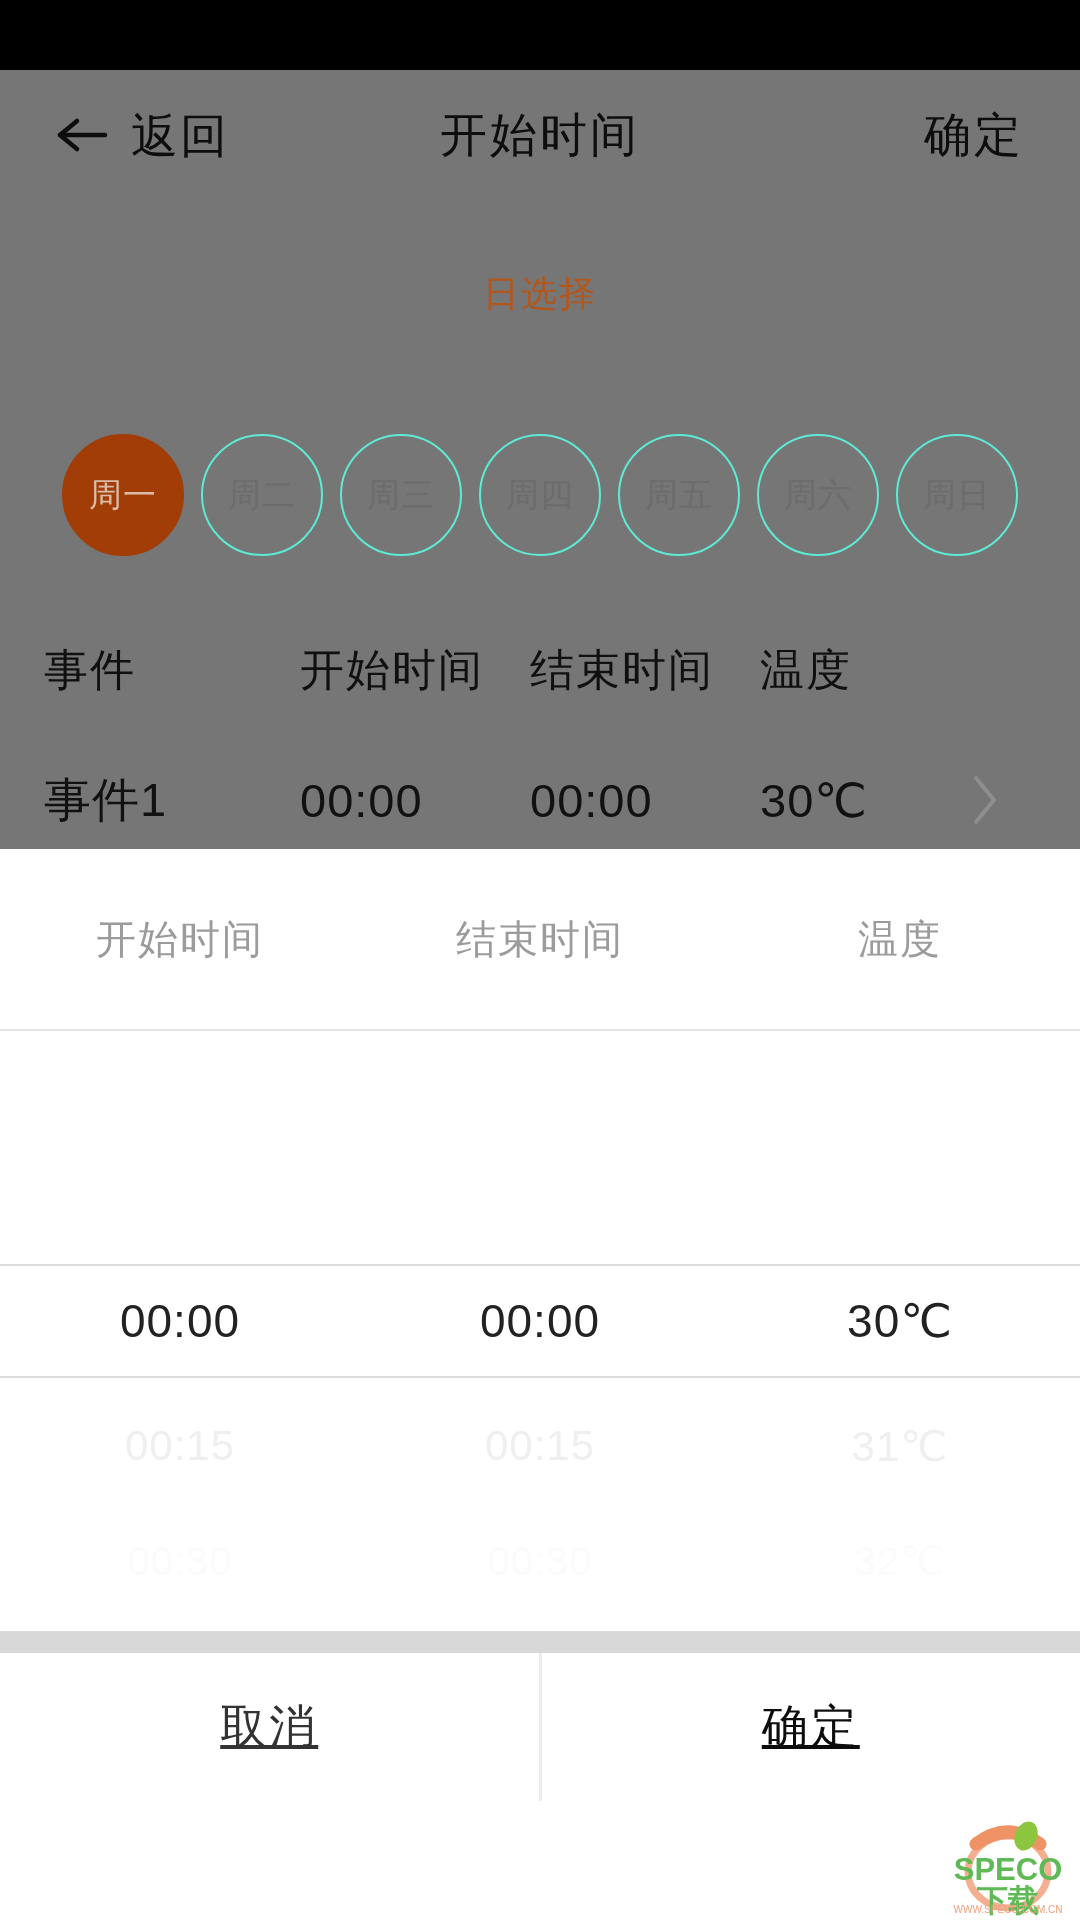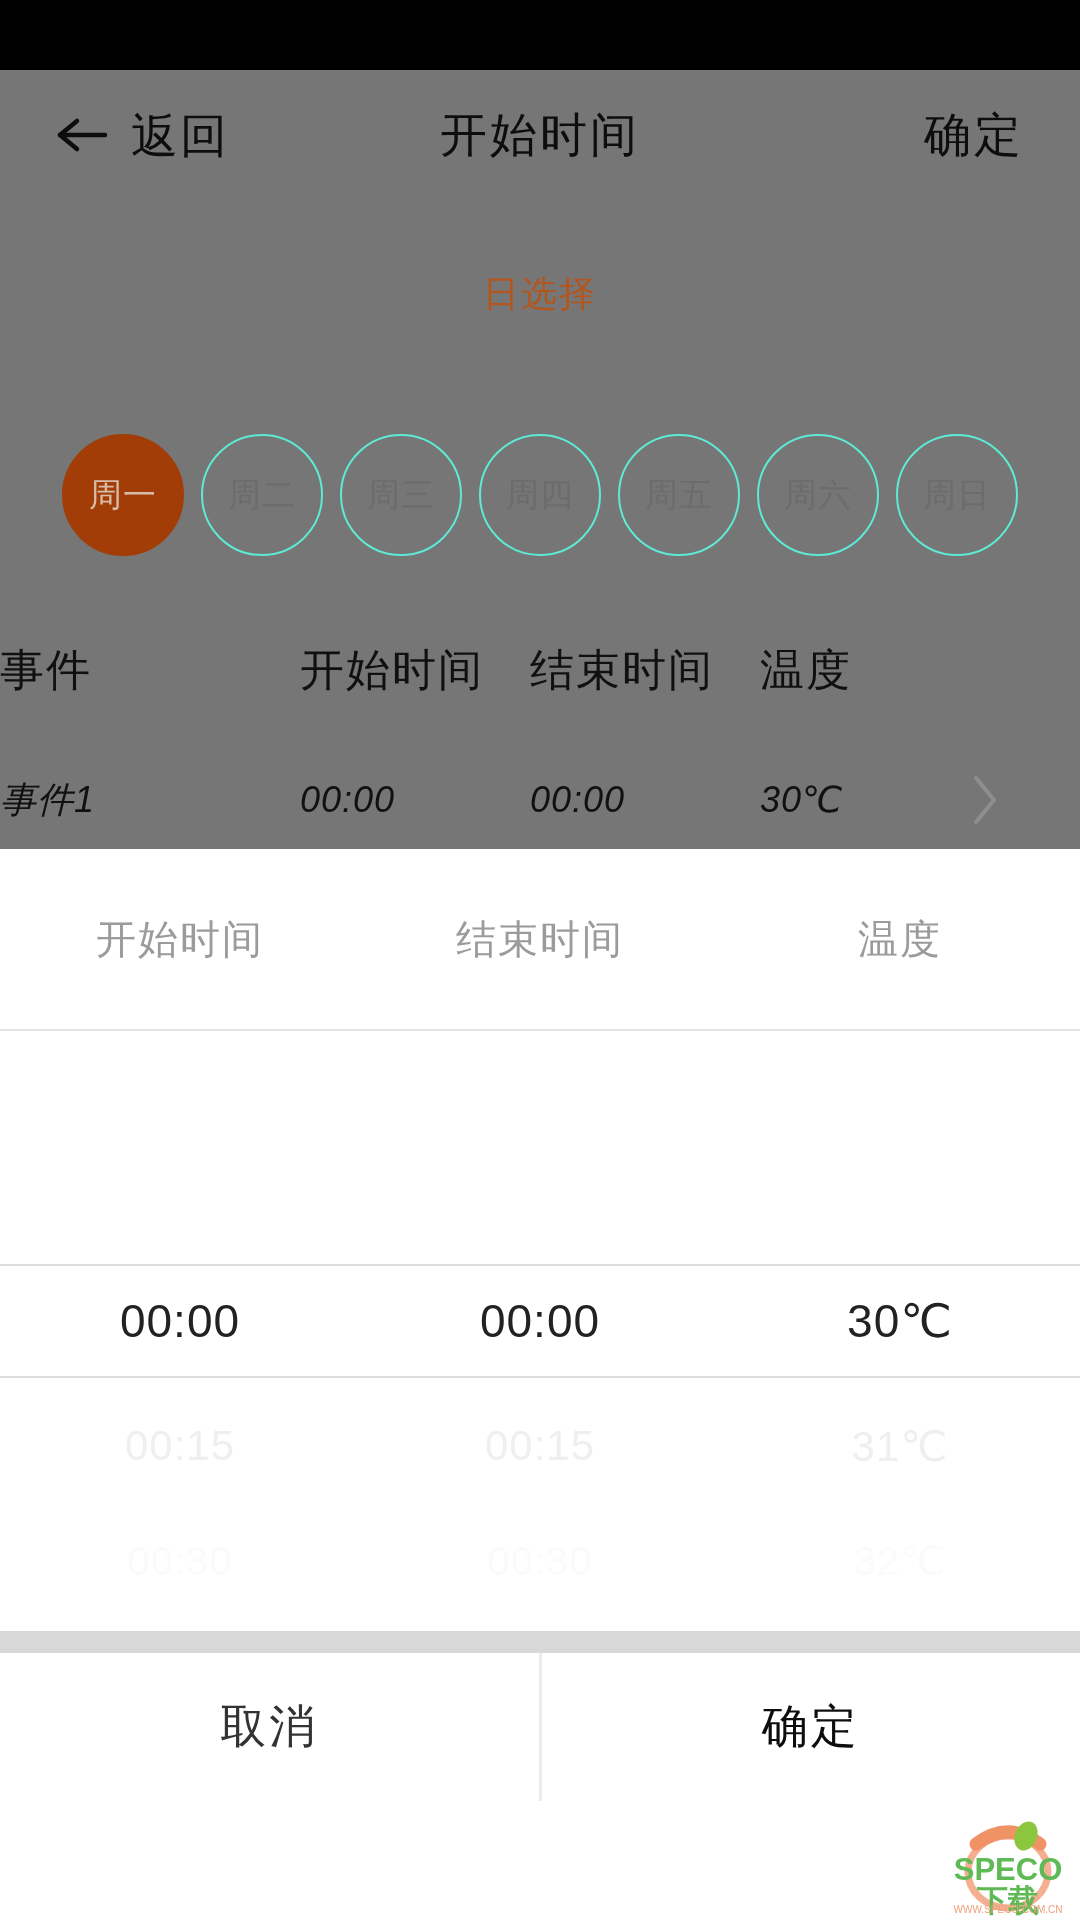--- a/index.html
+++ b/index.html
@@ -107,30 +107,30 @@
   
   .tbl {
     position:absolute;
     top:540px; left:0; width:1080px;
   }
   .tbl-row {
     display:flex; align-items:center;
     height:140px;
   }
   .tbl-row.head { height:120px; }
-  .c-event  { width:300px; }
+  .c-event  { width:300px; padding-left:44px; }
   .c-start  { width:230px; }
   .c-end    { width:230px; }
   .c-temp   { width:210px; }
   .c-chev   { width:110px; display:flex; align-items:center; justify-content:flex-start; }
   .tbl-row.head > div {
     font-size:44px; color:#101010; letter-spacing:2px;
   }
   .tbl-row.body > div {
-    font-size:36px; color:#111111; letter-spacing:1px;font-style:italic;
+    font-size:47px; color:#111111; letter-spacing:1px;
   }
   .chev {
     width:30px; height:52px;
   }
 
   
   .sheet {
     position:absolute;
     left:0; bottom:0;
     width:1080px; height:1071px;
@@ -206,20 +206,21 @@
     height:148px;
     display:flex;
     align-items:stretch;
   }
   .act-btn {
     flex:1;
     display:flex; align-items:center; justify-content:center;
     font-size:46px;
     letter-spacing:3px;
     background:#ffffff;
+    text-decoration:underline;
   }
   .act-cancel { color:#333333; }
   .act-ok { color:#0d0d0d; border-left:3px solid #ececec; }
 
   
   .watermark {
     position:absolute;
     right:8px; bottom:4px;
     width:128px; height:122px;
     pointer-events:none;

